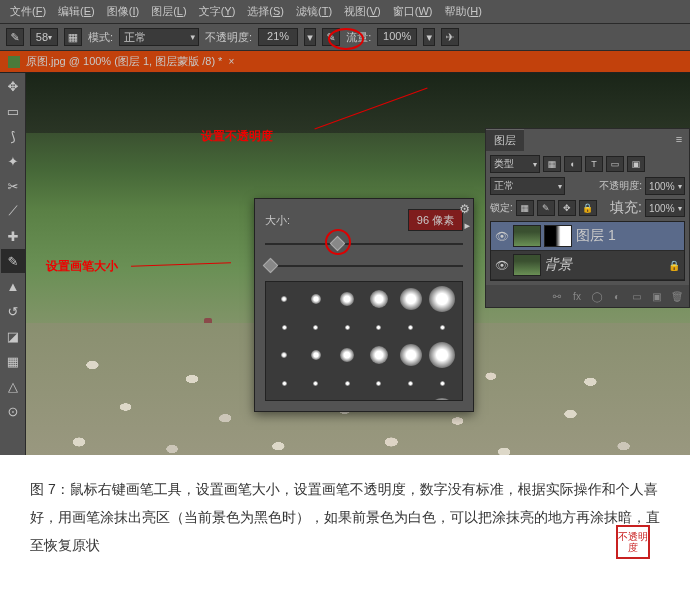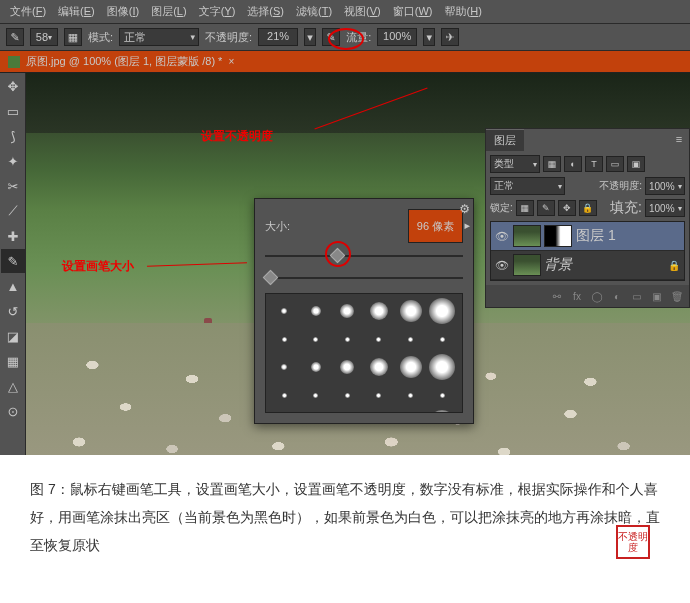--- a/index.html
+++ b/index.html
@@ -25,25 +25,25 @@
 .canvas{position:absolute;left:26px;top:0;right:0;bottom:0;overflow:hidden}
 .image-bg{width:100%;height:100%;background:linear-gradient(180deg,#2d3a2a 0%,#3a5030 15%,#466838 25%,#5a8045 35%,#6a9055 50%,#8a9570 70%,#9a9880 85%);position:relative}
 .mountain{position:absolute;top:0;left:0;right:0;height:60px;background:linear-gradient(180deg,#1a2518 0%,#2a3525 100%)}
 .sheep-field{position:absolute;bottom:0;left:0;right:0;height:140px;background:radial-gradient(ellipse 15px 10px at 10% 30%,#ddd8c8 40%,transparent 42%),radial-gradient(ellipse 15px 10px at 25% 40%,#ddd8c8 40%,transparent 42%),radial-gradient(ellipse 14px 9px at 40% 35%,#ccc6b8 40%,transparent 42%),radial-gradient(ellipse 15px 10px at 55% 45%,#ddd8c8 40%,transparent 42%),radial-gradient(ellipse 13px 9px at 70% 38%,#ddd4c5 40%,transparent 42%),radial-gradient(ellipse 15px 10px at 85% 42%,#ddd8c8 40%,transparent 42%),radial-gradient(ellipse 14px 9px at 15% 60%,#ddd8c8 40%,transparent 42%),radial-gradient(ellipse 15px 10px at 30% 68%,#ccc6b8 40%,transparent 42%),radial-gradient(ellipse 15px 10px at 48% 62%,#ddd8c8 40%,transparent 42%),radial-gradient(ellipse 14px 9px at 65% 70%,#ddd4c5 40%,transparent 42%),radial-gradient(ellipse 15px 10px at 82% 65%,#ddd8c8 40%,transparent 42%),radial-gradient(ellipse 15px 11px at 8% 85%,#ddd8c8 40%,transparent 42%),radial-gradient(ellipse 14px 10px at 22% 90%,#ccc6b8 40%,transparent 42%),radial-gradient(ellipse 15px 10px at 38% 88%,#ddd8c8 40%,transparent 42%),radial-gradient(ellipse 16px 11px at 55% 85%,#ddd4c5 40%,transparent 42%),radial-gradient(ellipse 15px 10px at 72% 92%,#ddd8c8 40%,transparent 42%),radial-gradient(ellipse 15px 10px at 90% 88%,#ccc6b8 40%,transparent 42%),linear-gradient(180deg,#8a9070 0%,#9a9880 100%)}
 .rider{position:absolute;left:170px;top:245px;width:30px;height:30px}
 .horse{width:25px;height:15px;background:#2a1a15;border-radius:3px;position:absolute;bottom:0}
 .person{width:8px;height:15px;background:#8a4a4a;position:absolute;left:8px;top:0;border-radius:2px}
 .anno{position:absolute;color:#e00;font-size:12px;font-weight:bold;pointer-events:none}
 .anno1{left:175px;top:55px}
 .anno1::before{content:"";position:absolute;width:120px;height:1px;background:#d00;left:110px;top:-20px;transform:rotate(-20deg)}
-.anno2{left:36px;top:185px;font-size:12px}
+.anno2{left:20px;top:185px;font-size:12px}
 .anno2::before{content:"";position:absolute;width:100px;height:1px;background:#d00;left:85px;top:6px;transform:rotate(-2deg)}
 .brush-popup{position:absolute;left:228px;top:125px;width:220px;background:#535353;border:1px solid #222;box-shadow:0 3px 10px rgba(0,0,0,.5);padding:10px}
 .brush-row{display:flex;align-items:center;justify-content:space-between;margin-bottom:6px}
-.brush-input{background:#c2410c;border:1px solid #222;width:55px;height:34px;text-align:center;font-size:11px;color:#c8c8c8}
+.brush-input{background:#7f1d1d;border:1px solid #222;width:55px;height:22px;text-align:center;font-size:11px;color:#c8c8c8}
 .slider{position:relative;height:14px;margin-bottom:8px}
 .slider-track{height:2px;background:#2a2a2a;position:absolute;top:6px;left:0;right:0}
 .slider-thumb{width:11px;height:11px;background:#888;border:1px solid #aaa;position:absolute;top:1px;transform:rotate(45deg);cursor:pointer}
 .slider-circle{position:absolute;border:2px solid #d00;border-radius:50%;width:26px;height:26px;left:60px;top:-8px;pointer-events:none}
 .brush-grid{display:grid;grid-template-columns:repeat(6,1fr);gap:0;background:#3a3a3a;border:1px solid #222;padding:3px;max-height:120px;overflow:hidden}
 .brush-cell{width:30px;height:28px;display:flex;align-items:center;justify-content:center;cursor:pointer;position:relative}
 .brush-dot{background:radial-gradient(circle,#fff 30%,rgba(255,255,255,.3) 70%,transparent 100%);border-radius:50%}
 .flyout{position:absolute;right:3px;top:3px;width:14px;height:14px;display:flex;align-items:center;justify-content:center;cursor:pointer;font-size:11px}
 .gear{position:absolute;right:3px;top:3px;cursor:pointer;font-size:12px}
 .layers-panel{position:absolute;right:0;top:55px;width:205px;background:#535353;border:1px solid #2a2a2a}

